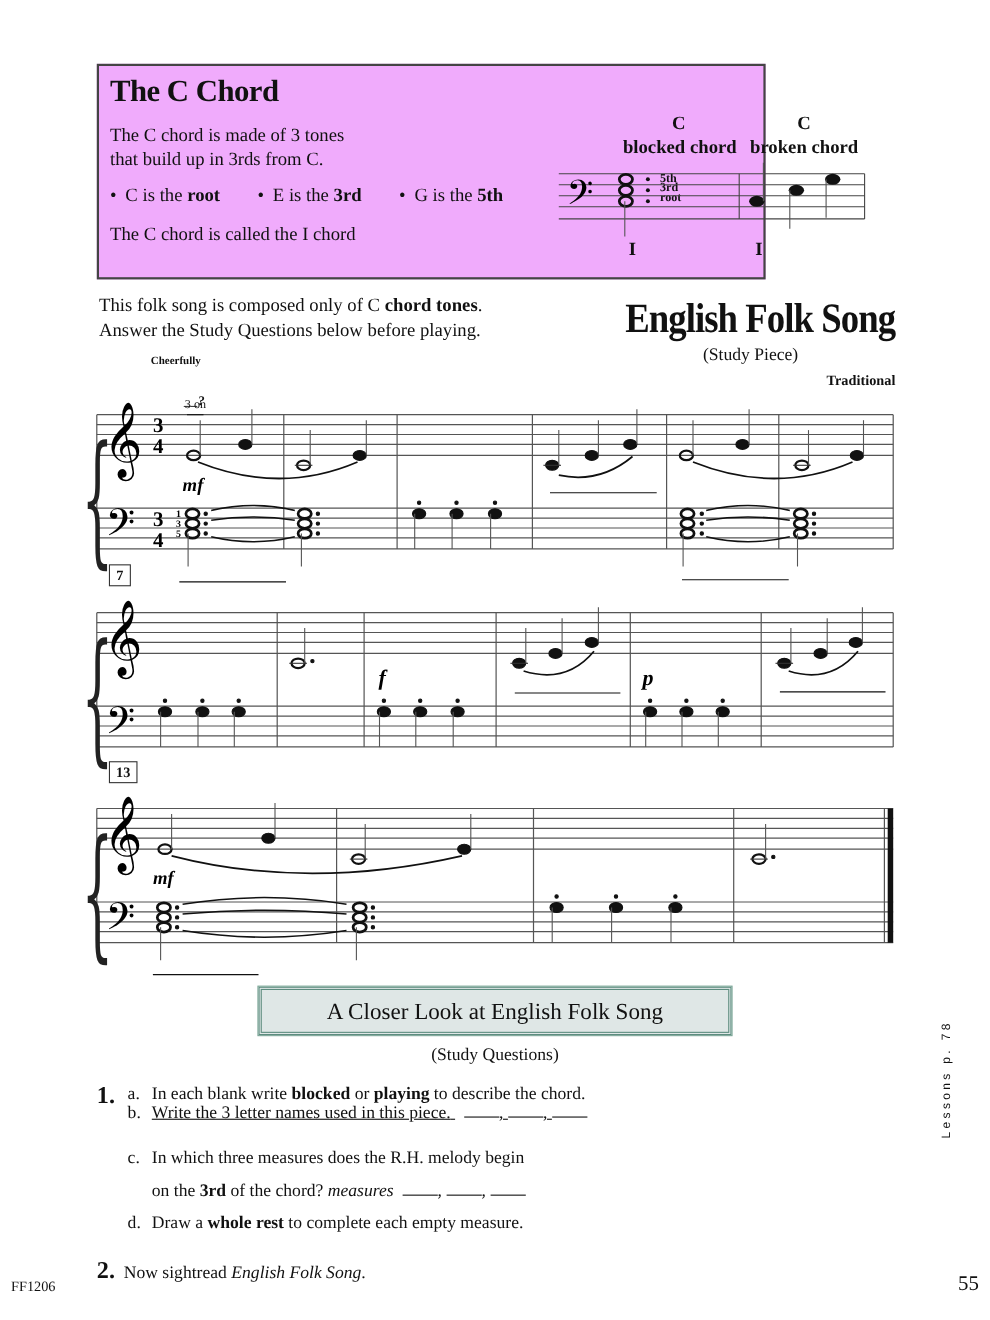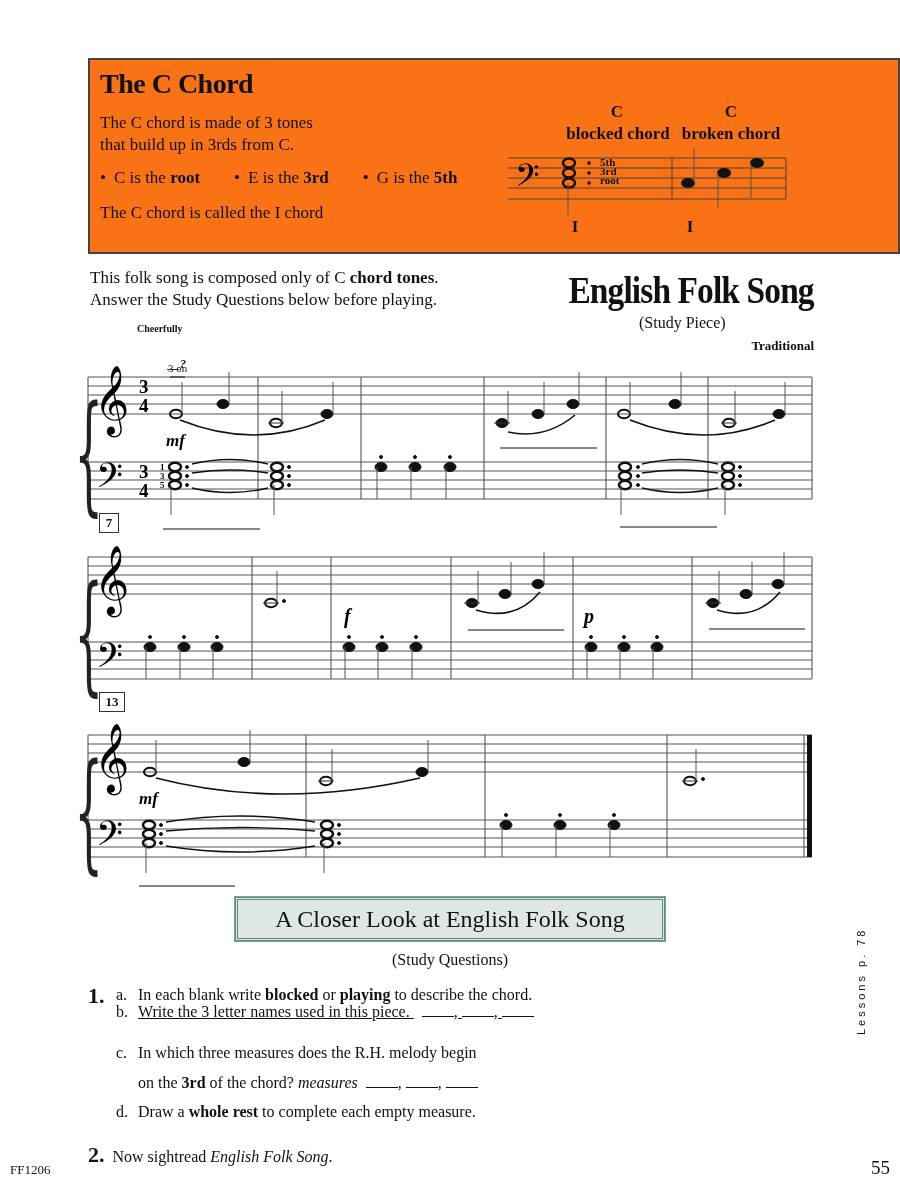--- a/index.html
+++ b/index.html
@@ -3,42 +3,42 @@
 <meta charset="utf-8">
 <style>
   html, body { margin: 0; padding: 0; }
   body {
     width: 900px; height: 1200px; background: #ffffff; position: relative; overflow: hidden;
     font-family: "Liberation Serif", "DejaVu Serif", serif; color: #111;
   }
   .abs { position: absolute; }
   
   .chord-box {
-    left: 88px; top: 58px; width: 812px; height: 196px;
-    background: #f97316; border: 2px solid #444; box-sizing: border-box;
+    left: 88px; top: 58px; width: 608px; height: 196px;
+    background: #f0abfc; border: 2px solid #444; box-sizing: border-box;
   }
   .chord-title { left: 10px; top: 8px; font-size: 28px; font-weight: bold; letter-spacing: -0.5px; }
   .chord-line { left: 10px; font-size: 17px; line-height: 22px; }
   .bullets { left: 10px; top: 108px; font-size: 17px; display: flex; gap: 34px; }
   .bullets span.b::before { content: "\2022"; margin-right: 8px; }
   .chord-label { font-weight: bold; font-size: 17px; text-align: center; }
   
   .intro { left: 90px; top: 267px; font-size: 17px; line-height: 22px; }
   .song-title { right: 86px; top: 268px; font-size: 38px; font-weight: bold; letter-spacing: -1px;
     font-family: "Liberation Serif", serif; transform: scaleX(0.88); transform-origin: right top; }
   .subtitle { left: 639px; top: 314px; font-size: 16px; }
   .composer { right: 86px; top: 338px; font-size: 13px; font-weight: bold; }
   .tempo { left: 137px; top: 323px; font-size: 10px; font-weight: bold; }
   .finger-note { left: 168px; top: 362px; font-size: 11px; }
   .measure-num { border: 1px solid #333; font-size: 13px; font-weight: bold; width: 18px; height: 18px;
     text-align: center; line-height: 18px; }
   
   .closer-box { left: 235px; top: 897px; width: 430px; height: 44px; background: #dfe7e6;
     border: 3px double #5d8c7f; box-sizing: border-box; outline: 1px solid #7aa596;
-    display: flex; align-items: center; justify-content: center; font-size: 24px; }
+    display: flex; align-items: center; justify-content: center; font-size: 21px; }
   .study-q { left: 0; width: 900px; top: 951px; text-align: center; font-size: 16px; }
   .q-num { font-size: 22px; font-weight: bold; }
   .q-line { font-size: 16px; }
   .q-label { display: inline-block; width: 22px; }
   .blank { display: inline-block; width: 32px; border-bottom: 1px solid #111; height: 12px; vertical-align: baseline; }
   .footer-code { left: 10px; top: 1162px; font-size: 13px; }
   .page-num { right: 10px; top: 1157px; font-size: 19px; }
   .side-ref { left: 855px; top: 935px; font-family: "Liberation Sans", sans-serif; font-size: 11px;
     letter-spacing: 3px; transform: rotate(-90deg); transform-origin: left top; white-space: nowrap; }
   svg { position: absolute; left: 0; top: 0; }

